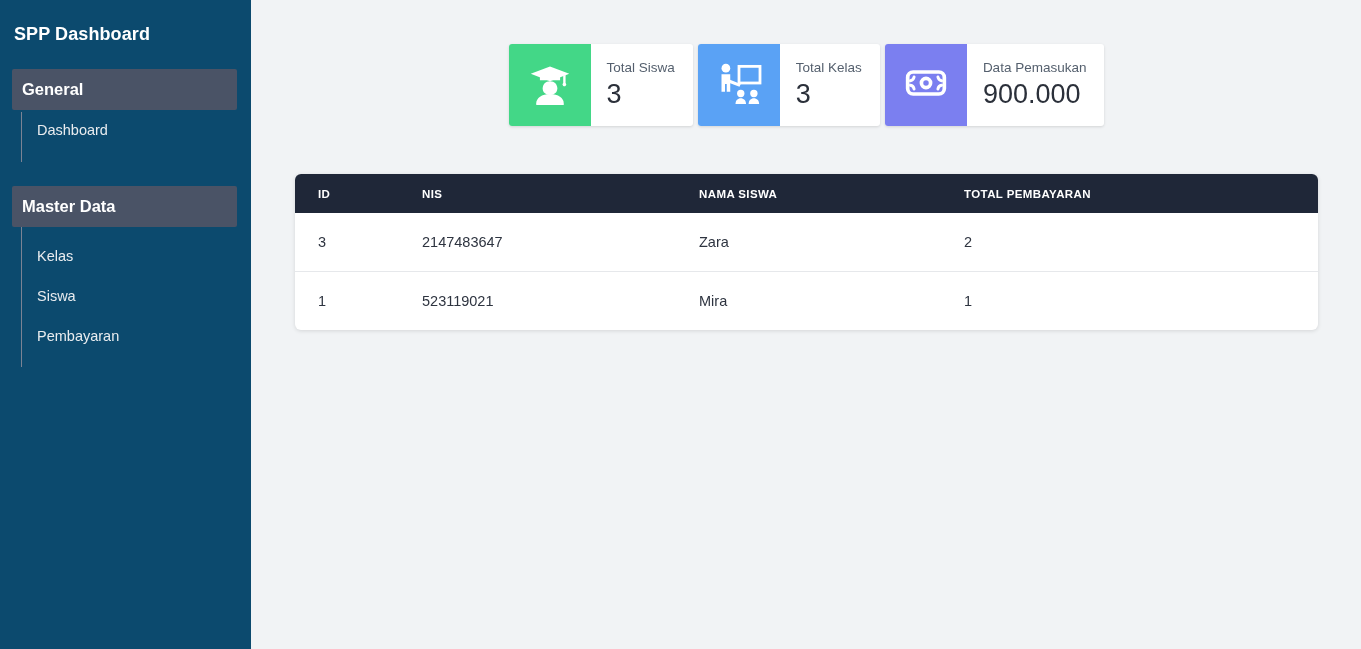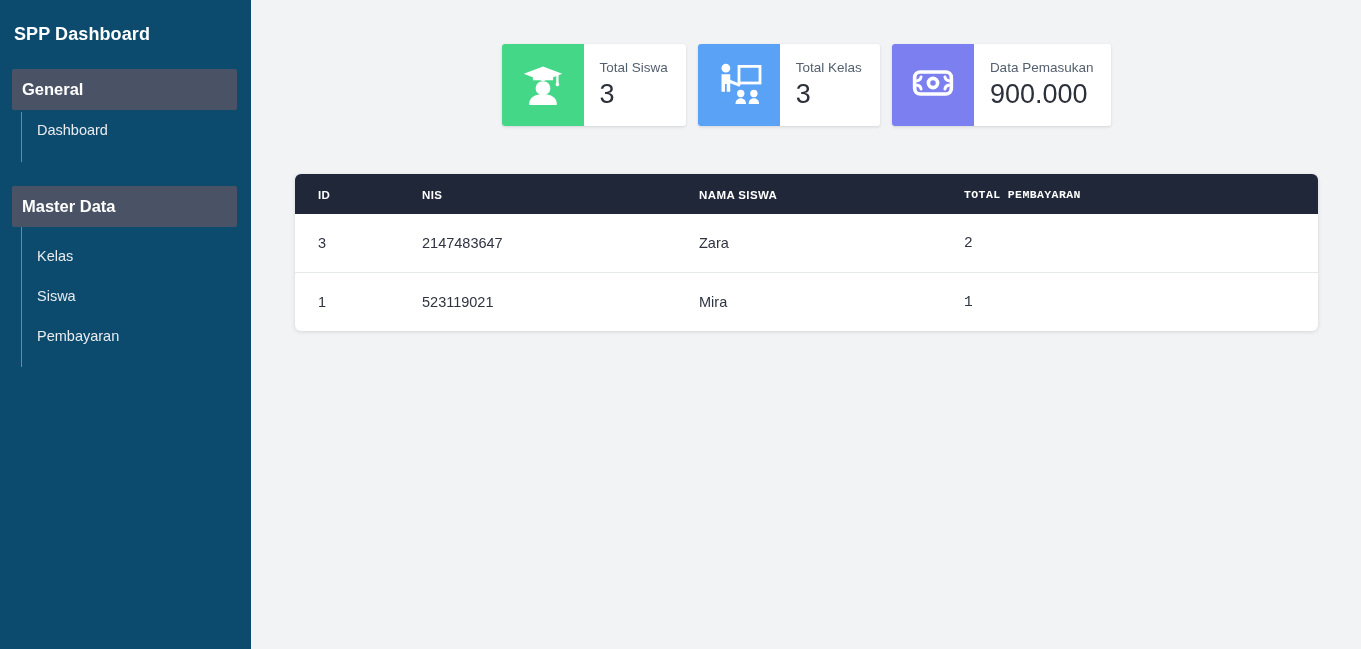--- a/index.html
+++ b/index.html
@@ -83,21 +83,21 @@
     color: #ffffff;
     font-size: 29px;
     font-weight: bold;
     letter-spacing: 0.2px;
   }
 
   
   .cards {
     display: flex;
     justify-content: center;
-    gap: 12px;
+    gap: 5px;
     margin-top: 26px;
   }
   .card {
     display: flex;
     background: #ffffff;
     border-radius: 3px;
     box-shadow: 0 1px 3px rgba(0,0,0,0.13);
     height: 82px;
     overflow: hidden;
   }
@@ -151,21 +151,21 @@
   tbody td {
     font-size: 14.5px;
     color: #2e3440;
     padding: 21px 10px 21px 0;
     border-bottom: 1px solid #e6e8eb;
   }
   tbody tr:last-child td { border-bottom: none; }
   .col-id    { padding-left: 23px; width: 127px; }
   .col-nis   { width: 277px; }
   .col-nama  { width: 265px; }
-  .col-total { width: auto; font-family: Liberation Mono, monospace; }
+  .col-total { width: auto; }
 </style>
 </head>
 <body>
 
 <div class="app">
 
   <aside class="sidebar">
     <div class="brand">SPP Dashboard</div>
 
     <nav class="nav">

